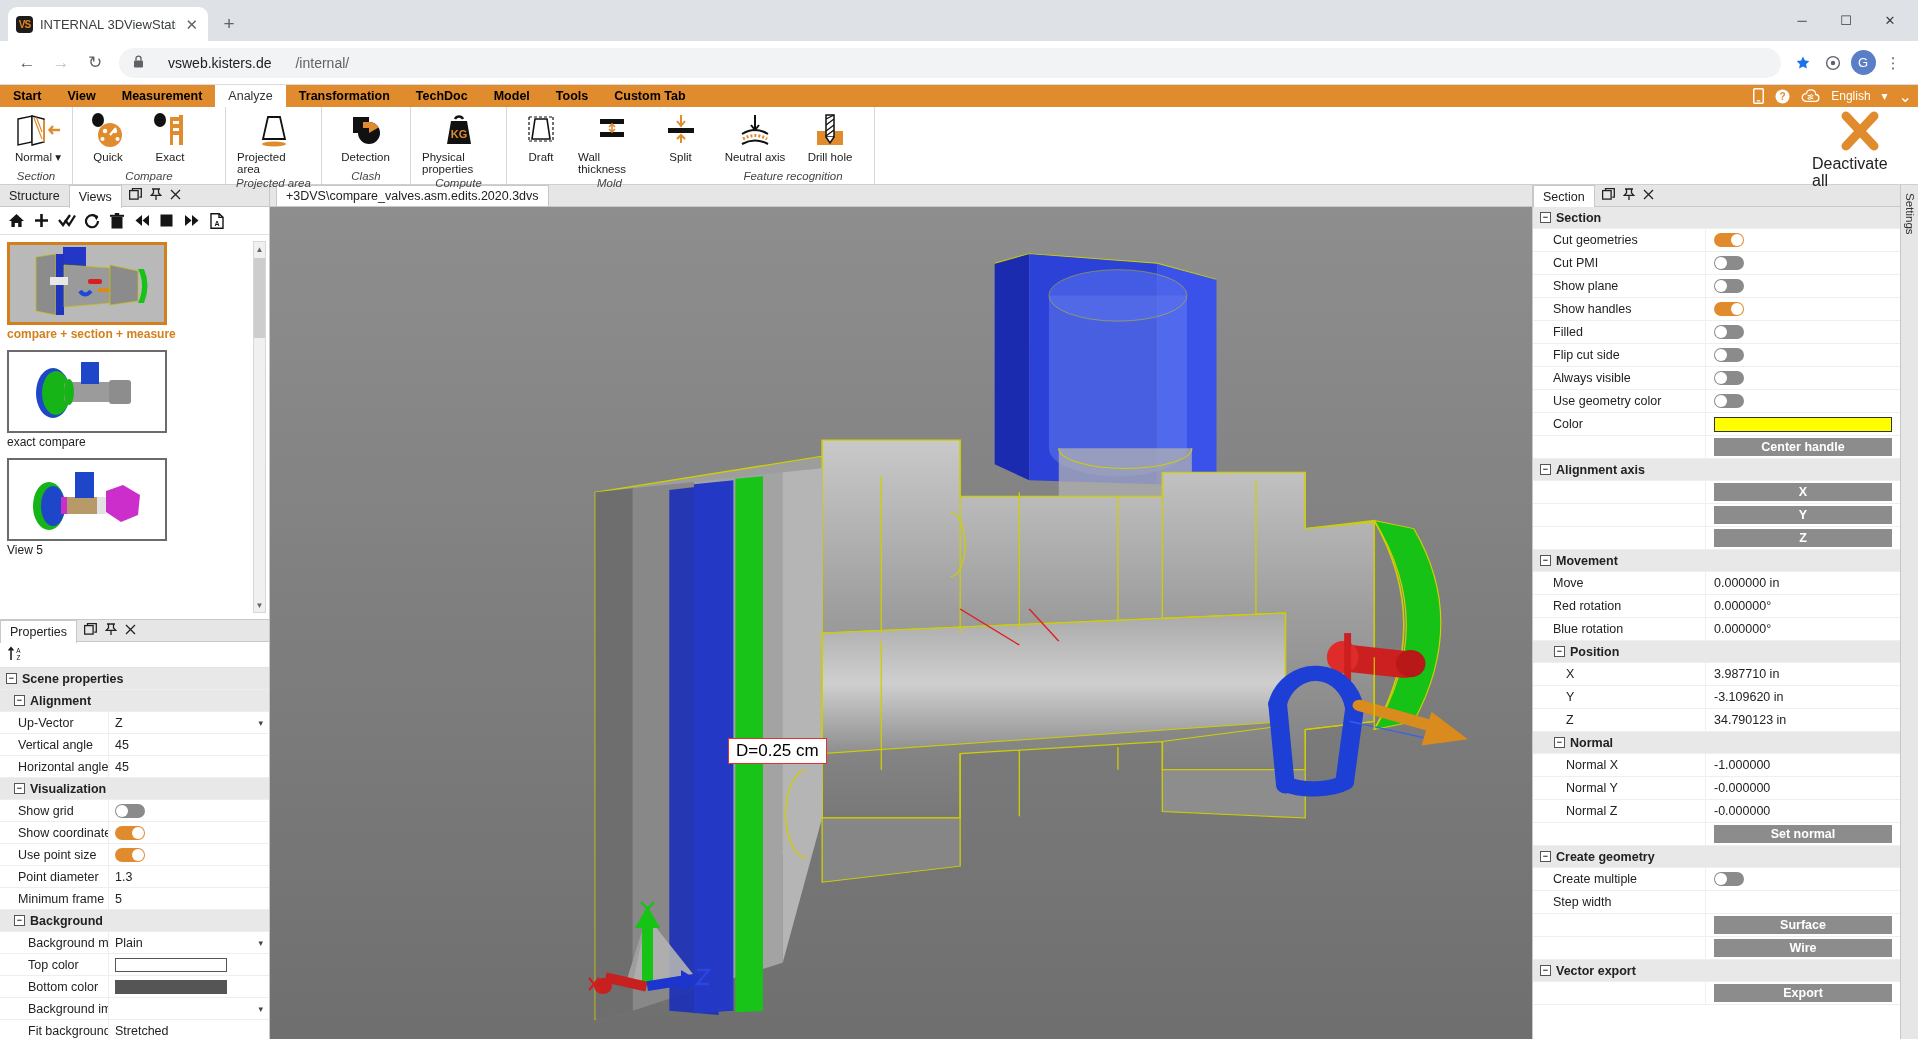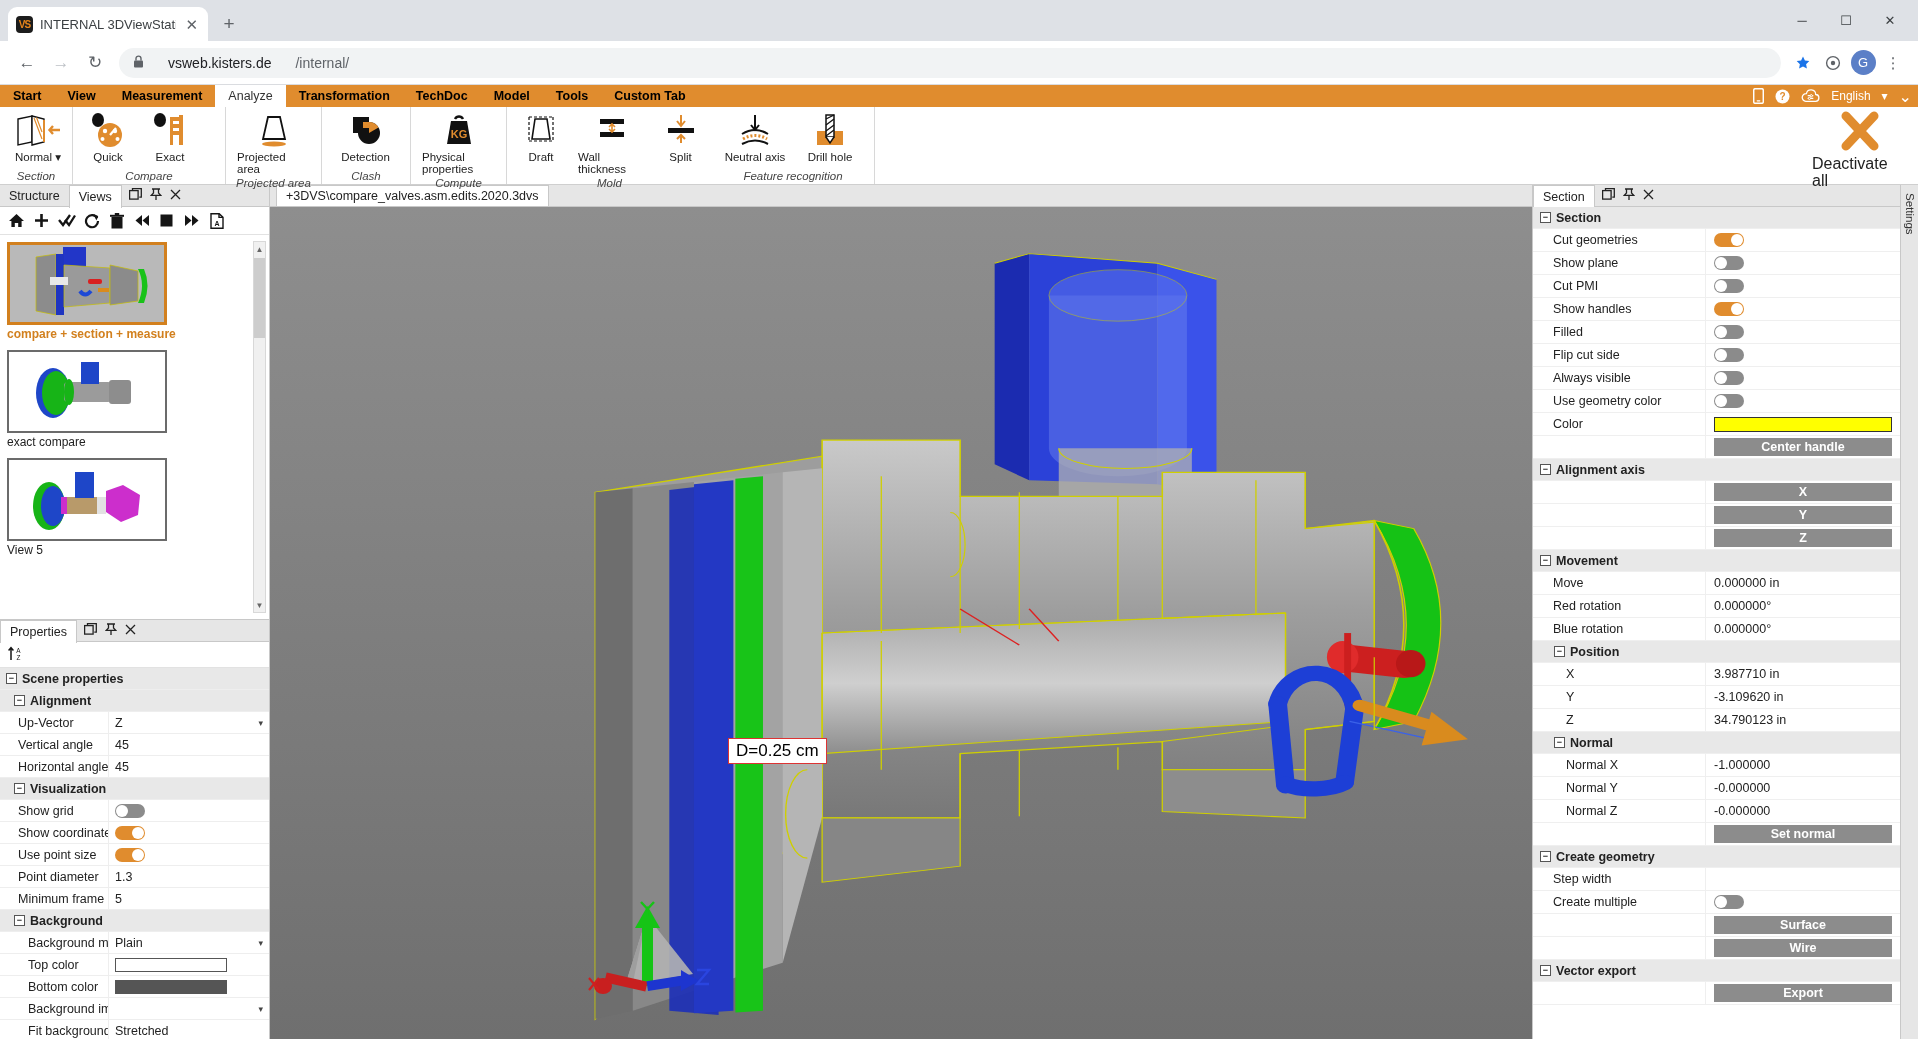--- a/index.html
+++ b/index.html
@@ -875,29 +875,29 @@
           </div>
           <div class="srow">
             <div class="sname">Cut geometries</div>
             <div class="sval">
               <span class="toggle on">
                 <span class="knob"></span>
               </span>
             </div>
           </div>
           <div class="srow">
-            <div class="sname">Show plane</div>
+            <div class="sname">Cut PMI</div>
             <div class="sval">
               <span class="toggle">
                 <span class="knob"></span>
               </span>
             </div>
           </div>
           <div class="srow">
-            <div class="sname">Cut PMI</div>
+            <div class="sname">Show plane</div>
             <div class="sval">
               <span class="toggle">
                 <span class="knob"></span>
               </span>
             </div>
           </div>
           <div class="srow">
             <div class="sname">Show handles</div>
             <div class="sval">
               <span class="toggle on">
@@ -1041,34 +1041,34 @@
             <div class="sname"></div>
             <div class="sval">
               <div class="gbtn">Set normal</div>
             </div>
           </div>
           <div class="srow group">
             <span class="expander">−</span>
             <span>Create geometry</span>
           </div>
           <div class="srow">
-            <div class="sname">Step width</div>
-            <div class="sval">
-              <span></span>
-            </div>
-          </div>
-          <div class="srow">
             <div class="sname">Create multiple</div>
             <div class="sval">
               <span class="toggle">
                 <span class="knob"></span>
               </span>
             </div>
           </div>
           <div class="srow">
+            <div class="sname">Step width</div>
+            <div class="sval">
+              <span></span>
+            </div>
+          </div>
+          <div class="srow">
             <div class="sname"></div>
             <div class="sval">
               <div class="gbtn">Surface</div>
             </div>
           </div>
           <div class="srow">
             <div class="sname"></div>
             <div class="sval">
               <div class="gbtn">Wire</div>
             </div>

